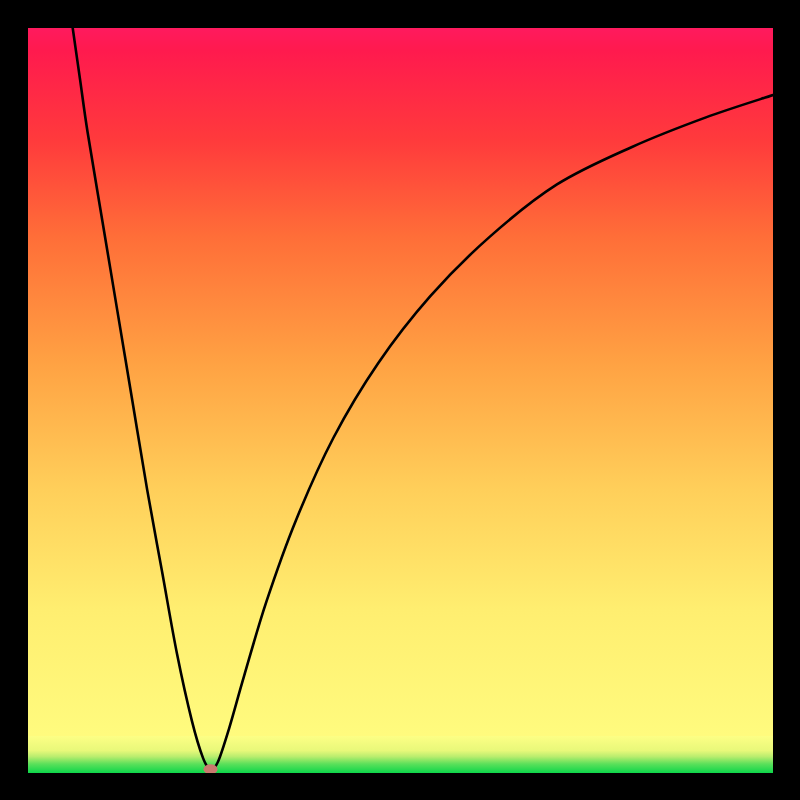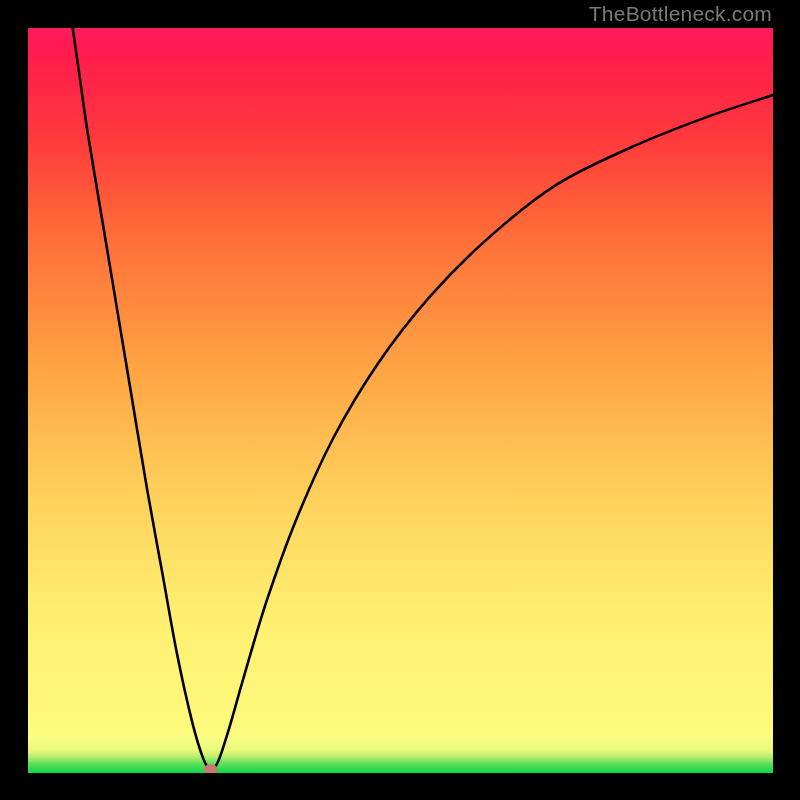--- a/index.html
+++ b/index.html
@@ -62,21 +62,20 @@
     color: #7a7a7a;
     font-size: 21px;
     font-weight: 500;
     letter-spacing: 0.2px;
   }
 </style>
 </head>
 <body>
 
 <div class="frame">
-  <div class="watermark">TheBottleneck.com</div>
 
   <div class="plot-area">
     <svg class="curve-svg" viewBox="0 0 745 745" preserveAspectRatio="none">
       <path fill="none" stroke="#000" stroke-width="2.6" stroke-linecap="round" d="M 44.70 0.00 C 45.94 8.69, 49.67 34.77, 52.15 52.15 C 54.63 69.53, 55.88 80.71, 59.60 104.30 C 63.33 127.89, 69.53 163.90, 74.50 193.70 C 79.47 223.50, 84.43 253.30, 89.40 283.10 C 94.37 312.90, 99.33 342.70, 104.30 372.50 C 109.27 402.30, 114.23 433.34, 119.20 461.90 C 124.17 490.46, 129.13 516.53, 134.10 543.85 C 139.07 571.17, 144.03 600.97, 149.00 625.80 C 153.97 650.63, 159.55 675.47, 163.90 692.85 C 168.25 710.23, 171.97 722.03, 175.07 730.10 C 178.18 738.17, 180.04 740.65, 182.53 741.27 C 185.01 741.90, 186.87 740.65, 189.97 733.83 C 193.08 727.00, 196.80 714.58, 201.15 700.30 C 205.50 686.02, 209.84 669.26, 216.05 648.15 C 222.26 627.04, 229.71 599.73, 238.40 573.65 C 247.09 547.57, 257.02 519.02, 268.20 491.70 C 279.38 464.38, 291.79 435.82, 305.45 409.75 C 319.11 383.68, 334.01 358.84, 350.15 335.25 C 366.29 311.66, 383.68 289.31, 402.30 268.20 C 420.93 247.09, 440.79 227.23, 461.90 208.60 C 483.01 189.98, 505.36 171.35, 528.95 156.45 C 552.54 141.55, 578.62 130.38, 603.45 119.20 C 628.28 108.03, 654.36 98.09, 677.95 89.40 C 701.54 80.71, 733.83 70.77, 745.00 67.05" id="curve-path"></path>
       <ellipse id="min-marker" rx="7" ry="5" fill="#c97a6e" cx="182.53" cy="741.27"></ellipse>
     </svg>
   </div>
 </div>
 
 </body></html>

